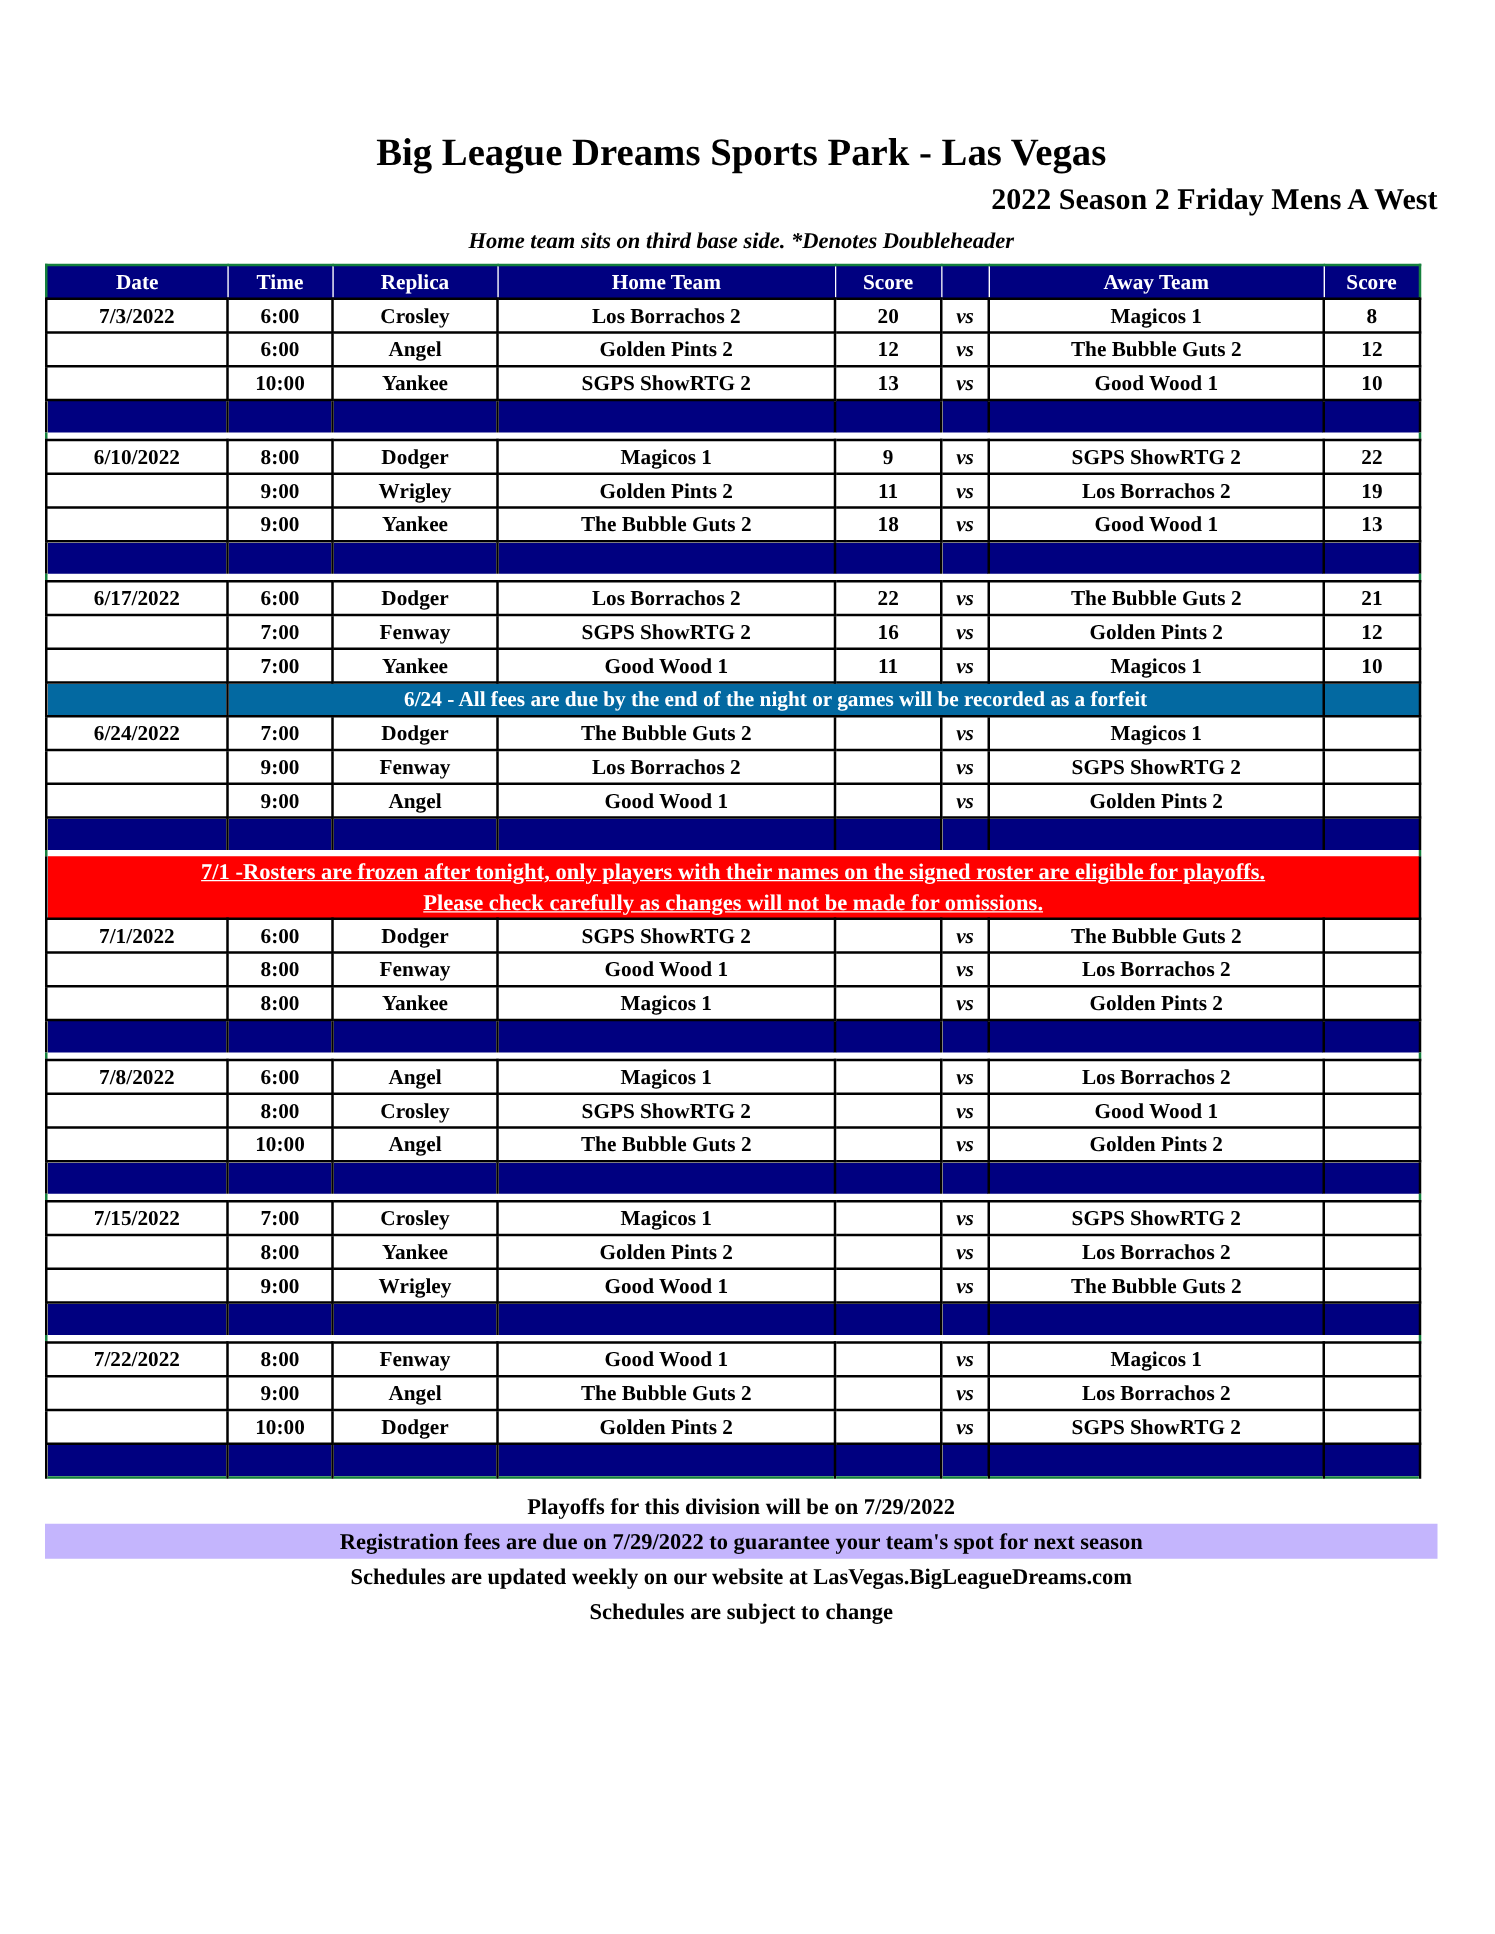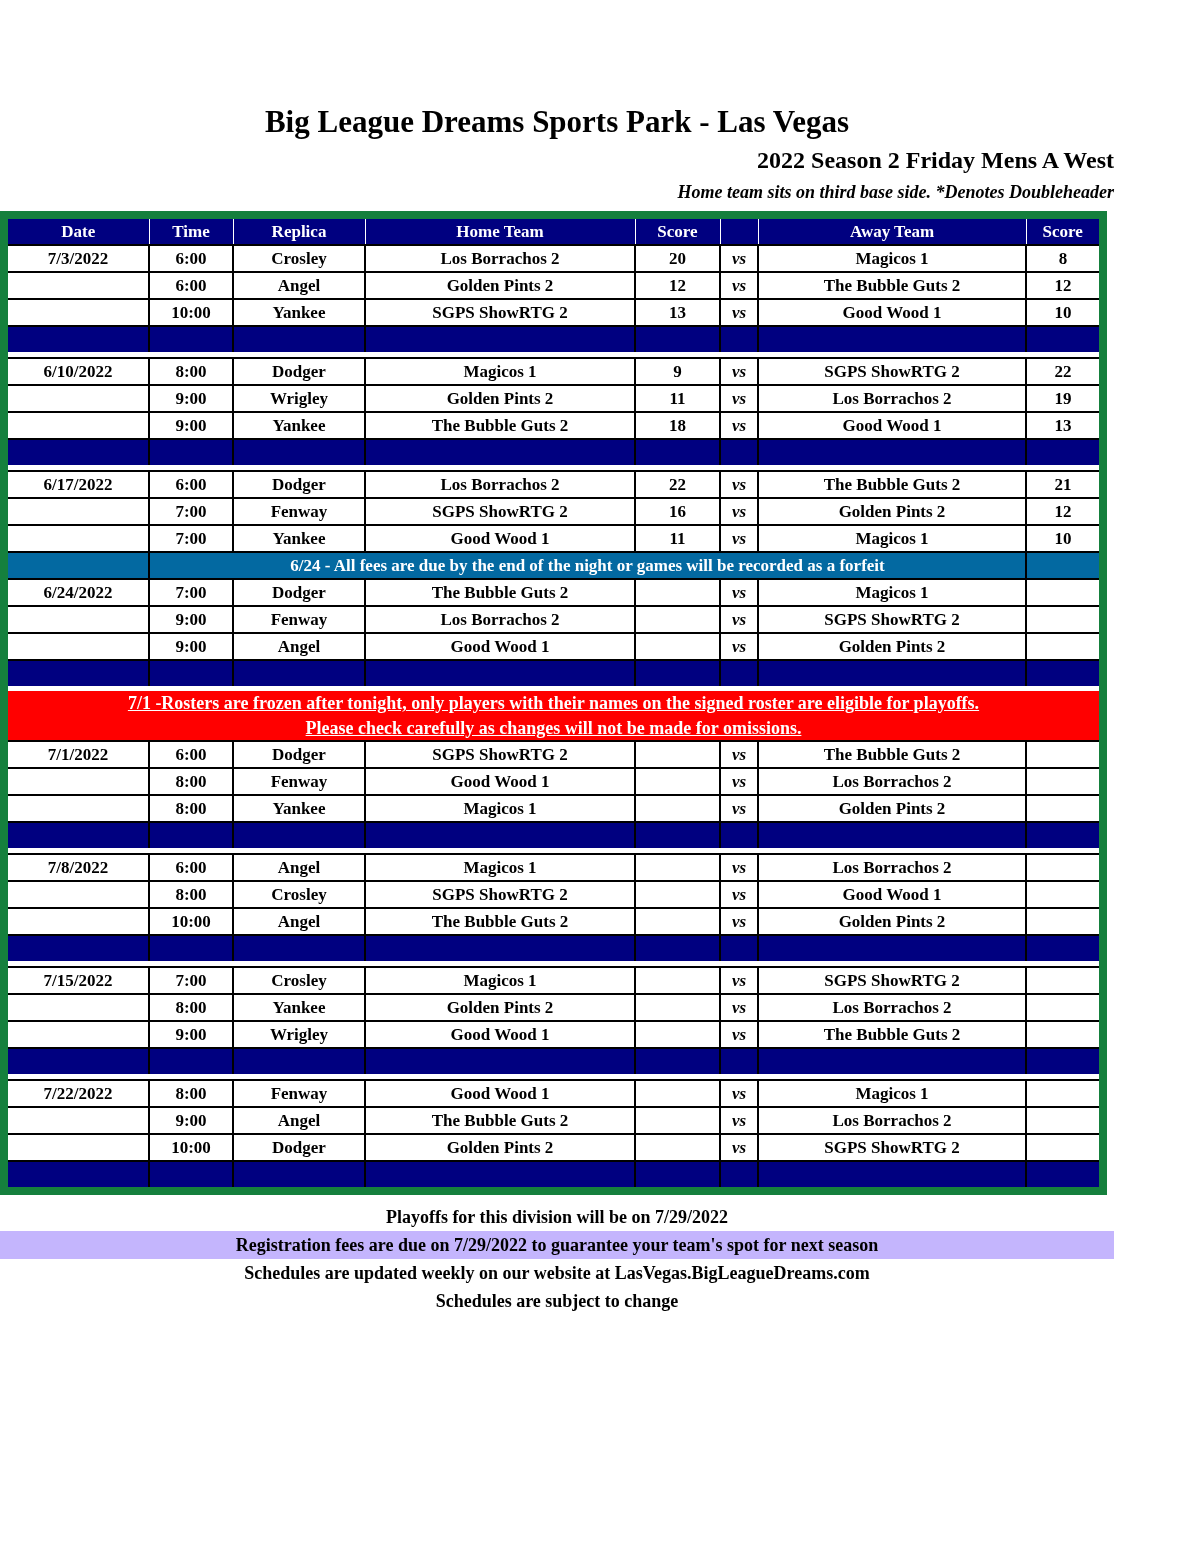--- a/index.html
+++ b/index.html
@@ -1,26 +1,26 @@
 <!DOCTYPE html>
 <html><head>
 <meta charset="utf-8">
 <style>
   html,body{margin:0;padding:0;}
   body{
     width:1196px;height:1547px;background:#FFFFFF;
     font-family:"Liberation Serif", serif;font-weight:bold;color:#000;
   }
-  .content{width:1114px;}
+  .content{margin-left:36px;width:1114px;}
   .doc-title{padding-top:104px;text-align:center;font-size:31px;line-height:1.15;}
   .doc-subtitle{text-align:right;font-size:24px;line-height:1.2;margin-top:6px;}
-  .doc-note{text-align:right;font-size:18px;font-style:italic;margin-top:8px;margin-bottom:8px;}
+  .doc-note{text-align:center;font-size:18px;font-style:italic;margin-top:8px;margin-bottom:8px;}
   table.sched{
     border-collapse:collapse;table-layout:fixed;width:1099px;
-    border:8px solid #15803d;
+    border:2px solid #15803d;
   }
   table.sched th{
     background:#000080;color:#FFFFFF;border:1px solid #FFFFFF;
     font-size:17px;height:25px;padding:0;font-weight:bold;
   }
   table.sched td{
     border:2px solid #000;height:25px;padding:0 2px;text-align:center;
     font-size:17px;font-weight:bold;overflow:hidden;white-space:nowrap;
   }
   tr.game td{background:#FFFFFF;}

